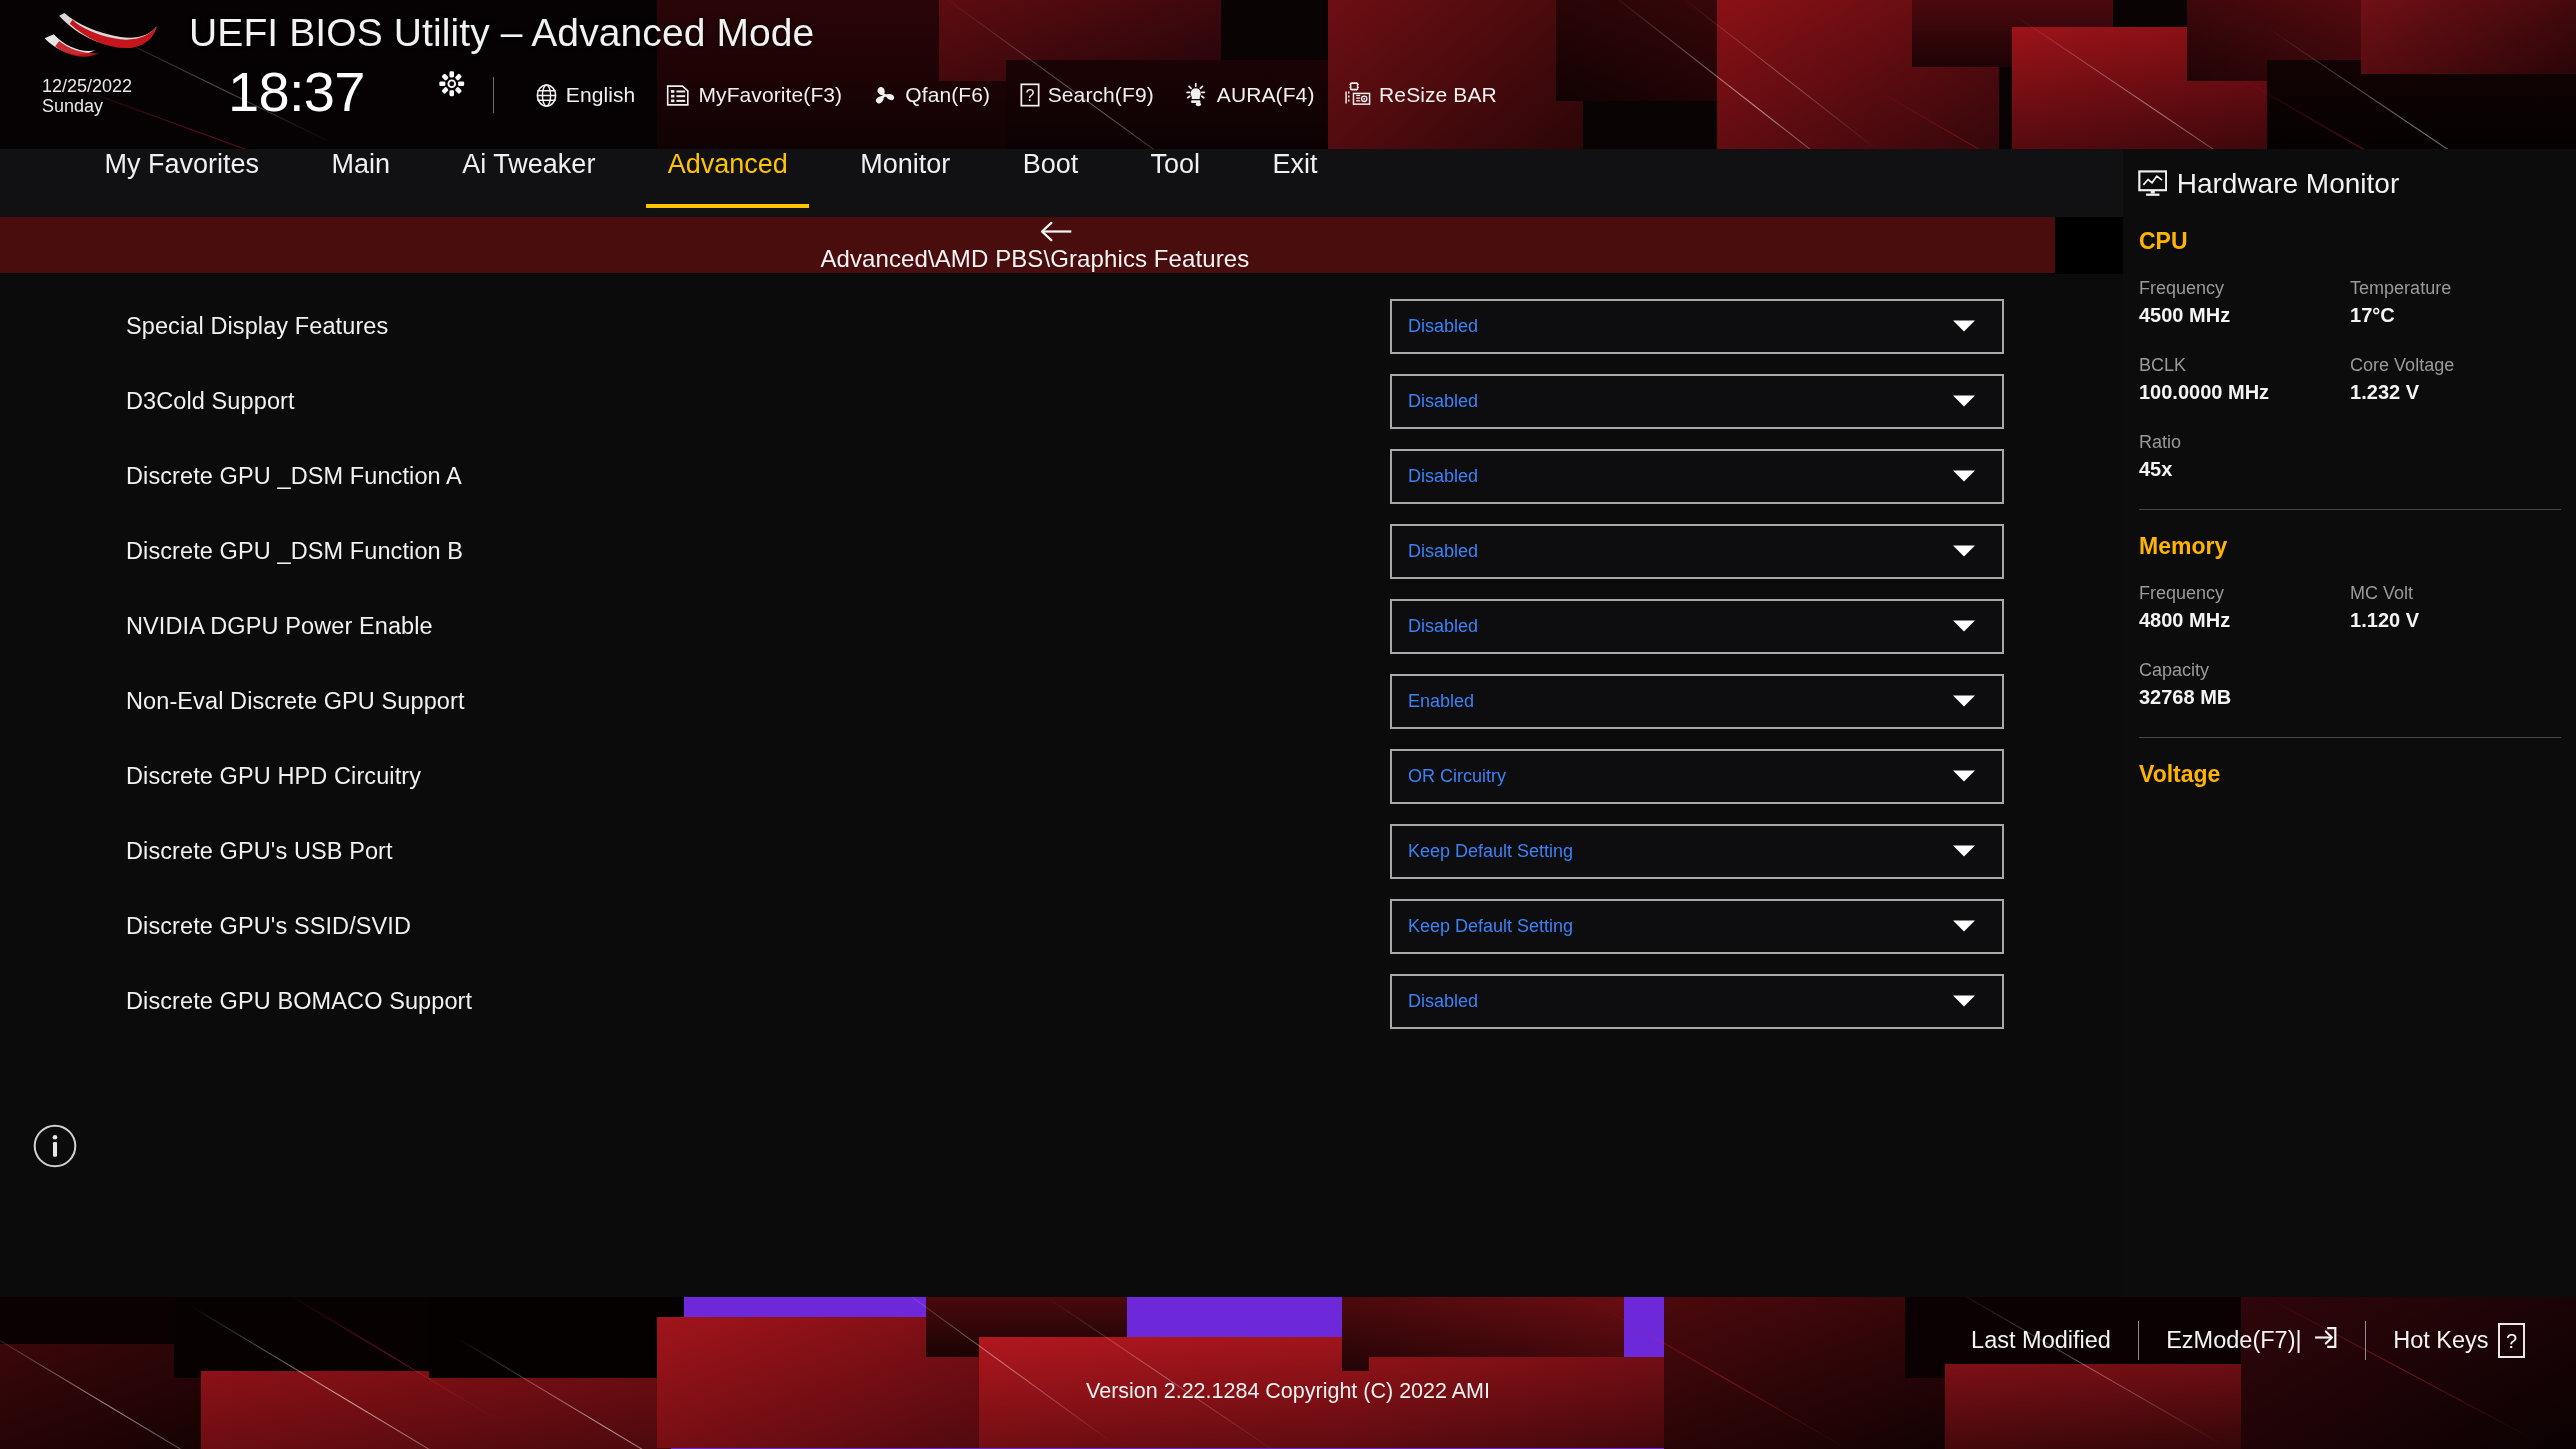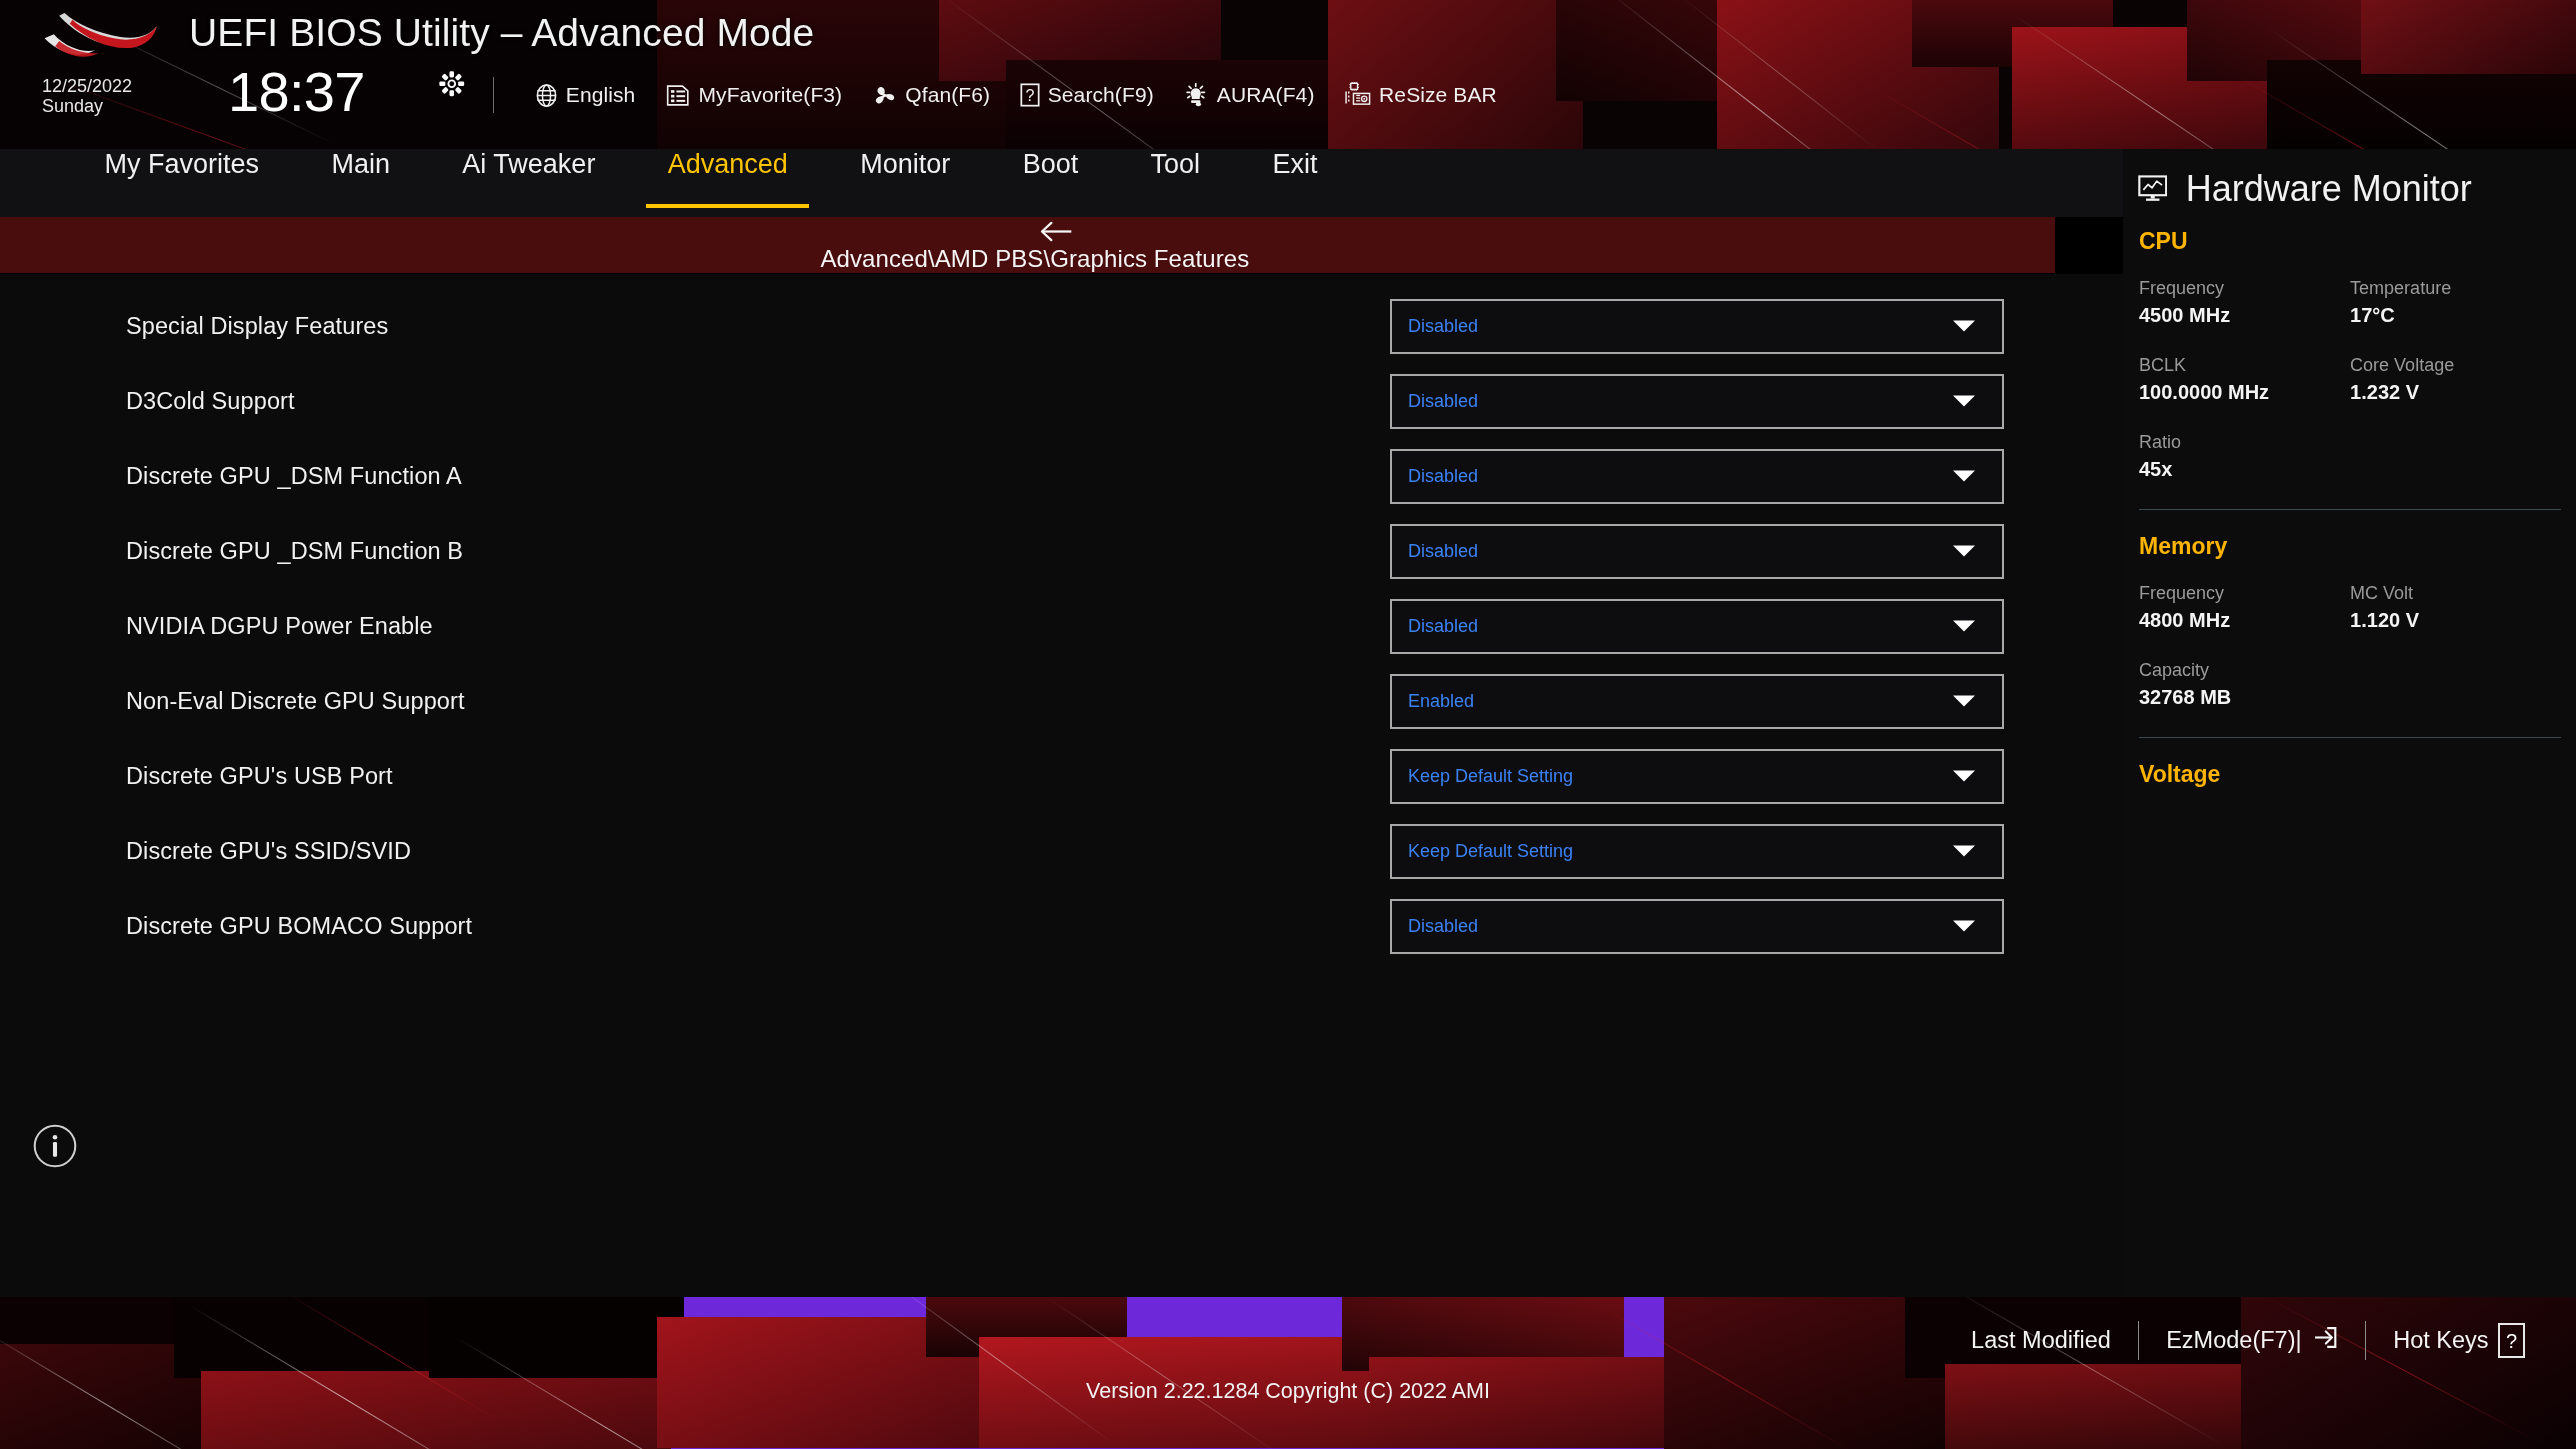--- a/index.html
+++ b/index.html
@@ -123,21 +123,21 @@
 
   
   .hwmon{
     position:absolute;left:2123px;top:149px;width:453px;height:1148px;
     background:#0c0c0d;padding:0;
   }
   .hw-title{
     position:absolute;left:14.8px;top:19px;
     display:flex;align-items:center;gap:9.4px;white-space:nowrap;
   }
-  .hw-title .t{font-size:36px;color:#f2f2f2;margin-left:9px;}
+  .hw-title .t{font-size:28px;color:#f2f2f2;}
   .hw-body{position:absolute;left:16px;top:79px;right:14.8px;}
   .hw-group-name{
     font-size:23px;color:#ffb400;font-weight:bold;margin:0 0 20px 0;
   }
   .hw-grid{display:flex;flex-wrap:wrap;}
   .hw-cell{width:50%;margin-bottom:23px;}
   .hw-cell.full{width:100%;}
   .hw-key{font-size:18px;color:#9a9a9a;line-height:27px;white-space:nowrap;}
   .hw-val{font-size:20px;color:#f4f4f4;font-weight:bold;line-height:27px;white-space:nowrap;}
   .hw-div{height:1.3px;background:#3d4a52;margin:2.7px 0 23px 0;width:100%;}
@@ -428,20 +428,27 @@
     </div>
 
     <div class="row">
       <div class="row-label">Non-Eval Discrete GPU Support</div>
       <div class="dropdown">
         <span class="dd-value">Enabled</span>
         <span class="dd-arrow"></span>
       </div>
     </div>
 
+    <div class="row">
+      <div class="row-label">Discrete GPU HPD Circuitry</div>
+      <div class="dropdown">
+        <span class="dd-value">OR Circuitry</span>
+        <span class="dd-arrow"></span>
+      </div>
+    </div>
 
     <div class="row">
       <div class="row-label">Discrete GPU's USB Port</div>
       <div class="dropdown">
         <span class="dd-value">Keep Default Setting</span>
         <span class="dd-arrow"></span>
       </div>
     </div>
 
     <div class="row">

